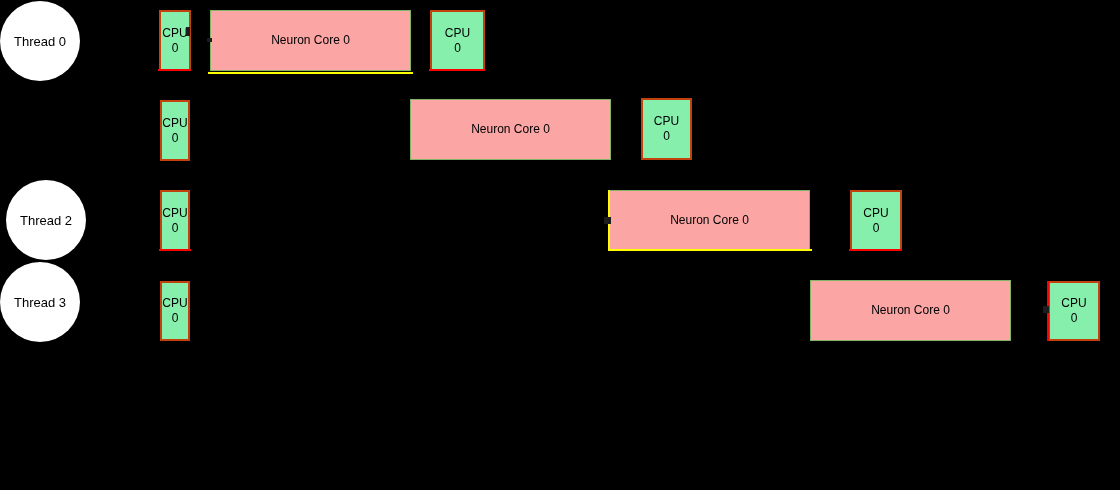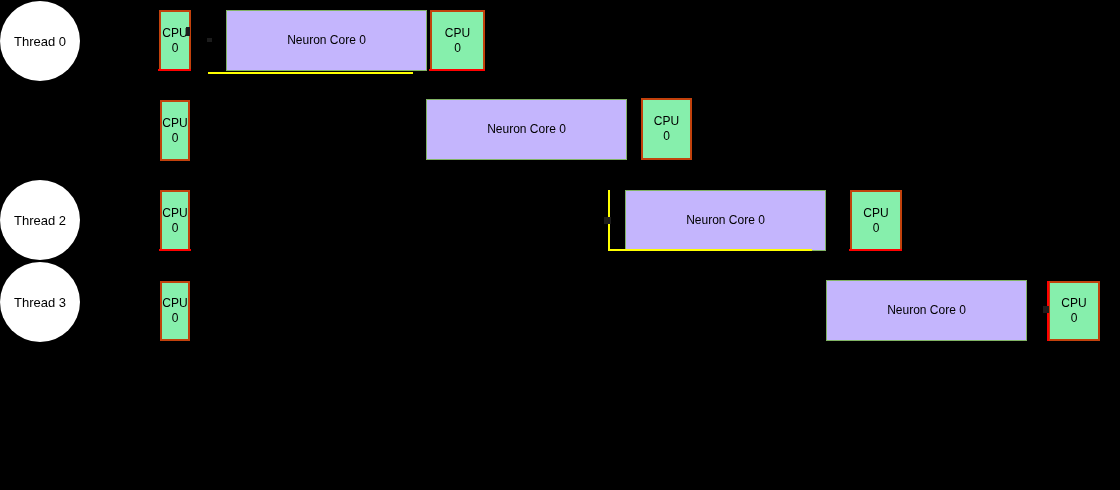--- a/index.html
+++ b/index.html
@@ -36,23 +36,22 @@
     text-align: center;
     color: #000000;
     font-size: 12px;
     line-height: 15px;
   }
   .box.cpu {
     background: #86efac;
     border: 2px solid #c2410c;
   }
   .box.core {
-    background: #c4b5fd;
+    background: #fca5a5;
     border: 1px solid #82b366;
-    margin-left: 16px;
   }
   .hl {
     position: absolute;
   }
   .remnant {
     position: absolute;
     background: #1c1c1c;
   }
   .box span { display: block; }
 </style>
@@ -78,21 +77,21 @@
       <span>CPU</span>
       <span>0</span>
     </div>
     <div class="box core" style="left: 410px; top: 99px; width: 201px; height: 61px;">
       <span>Neuron Core 0</span>
     </div>
     <div class="box cpu" style="left: 641px; top: 98px; width: 51px; height: 62px;">
       <span>CPU</span>
       <span>0</span>
     </div>
-    <div class="thread-circle" style="left: 0px; top: 180px; width: 80px; height: 80px;">
+    <div class="thread-circle" style="left: 6px; top: 180px; width: 80px; height: 80px;">
       <span>Thread 2</span>
     </div>
     <div class="box cpu" style="left: 160px; top: 190px; width: 30px; height: 61px;">
       <span>CPU</span>
       <span>0</span>
     </div>
     <div class="box core" style="left: 609px; top: 190px; width: 201px; height: 61px;">
       <span>Neuron Core 0</span>
     </div>
     <div class="box cpu" style="left: 850px; top: 190px; width: 52px; height: 61px;">

